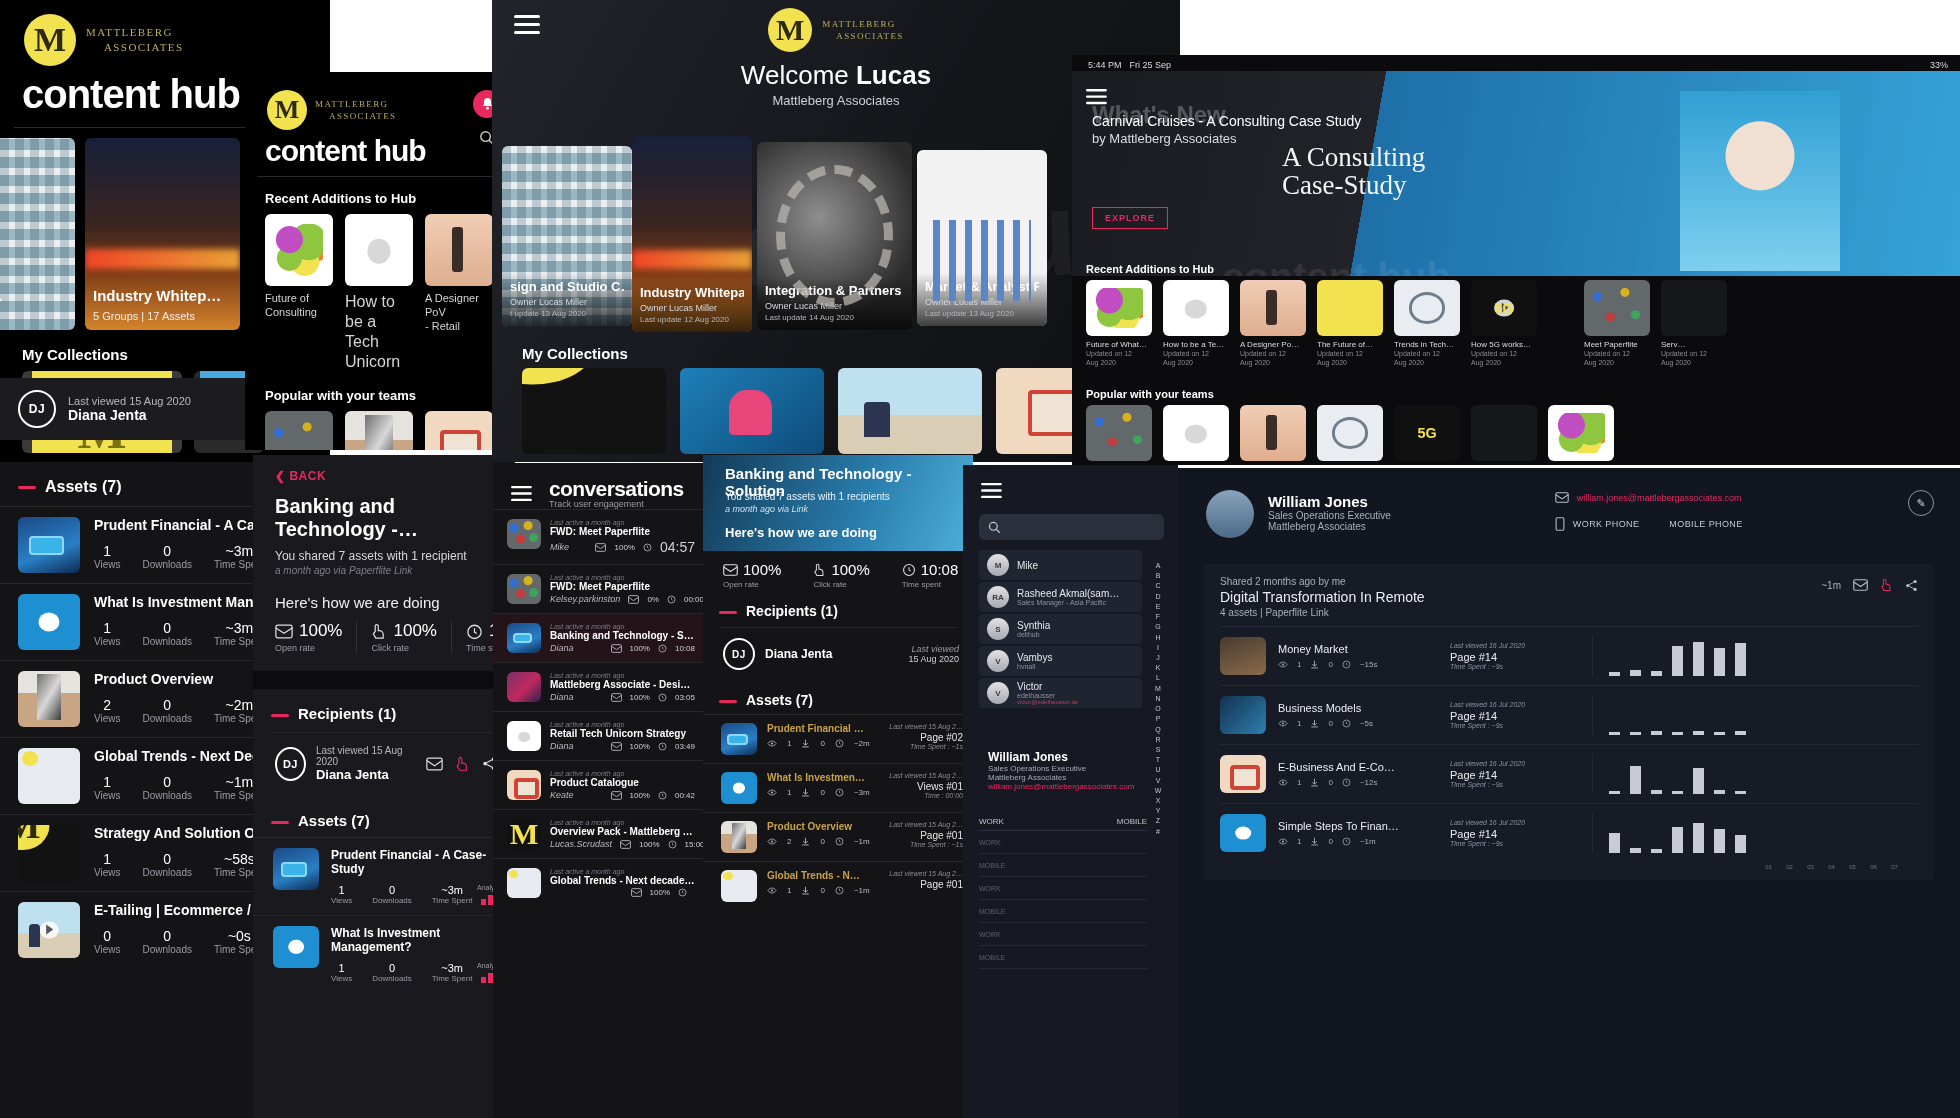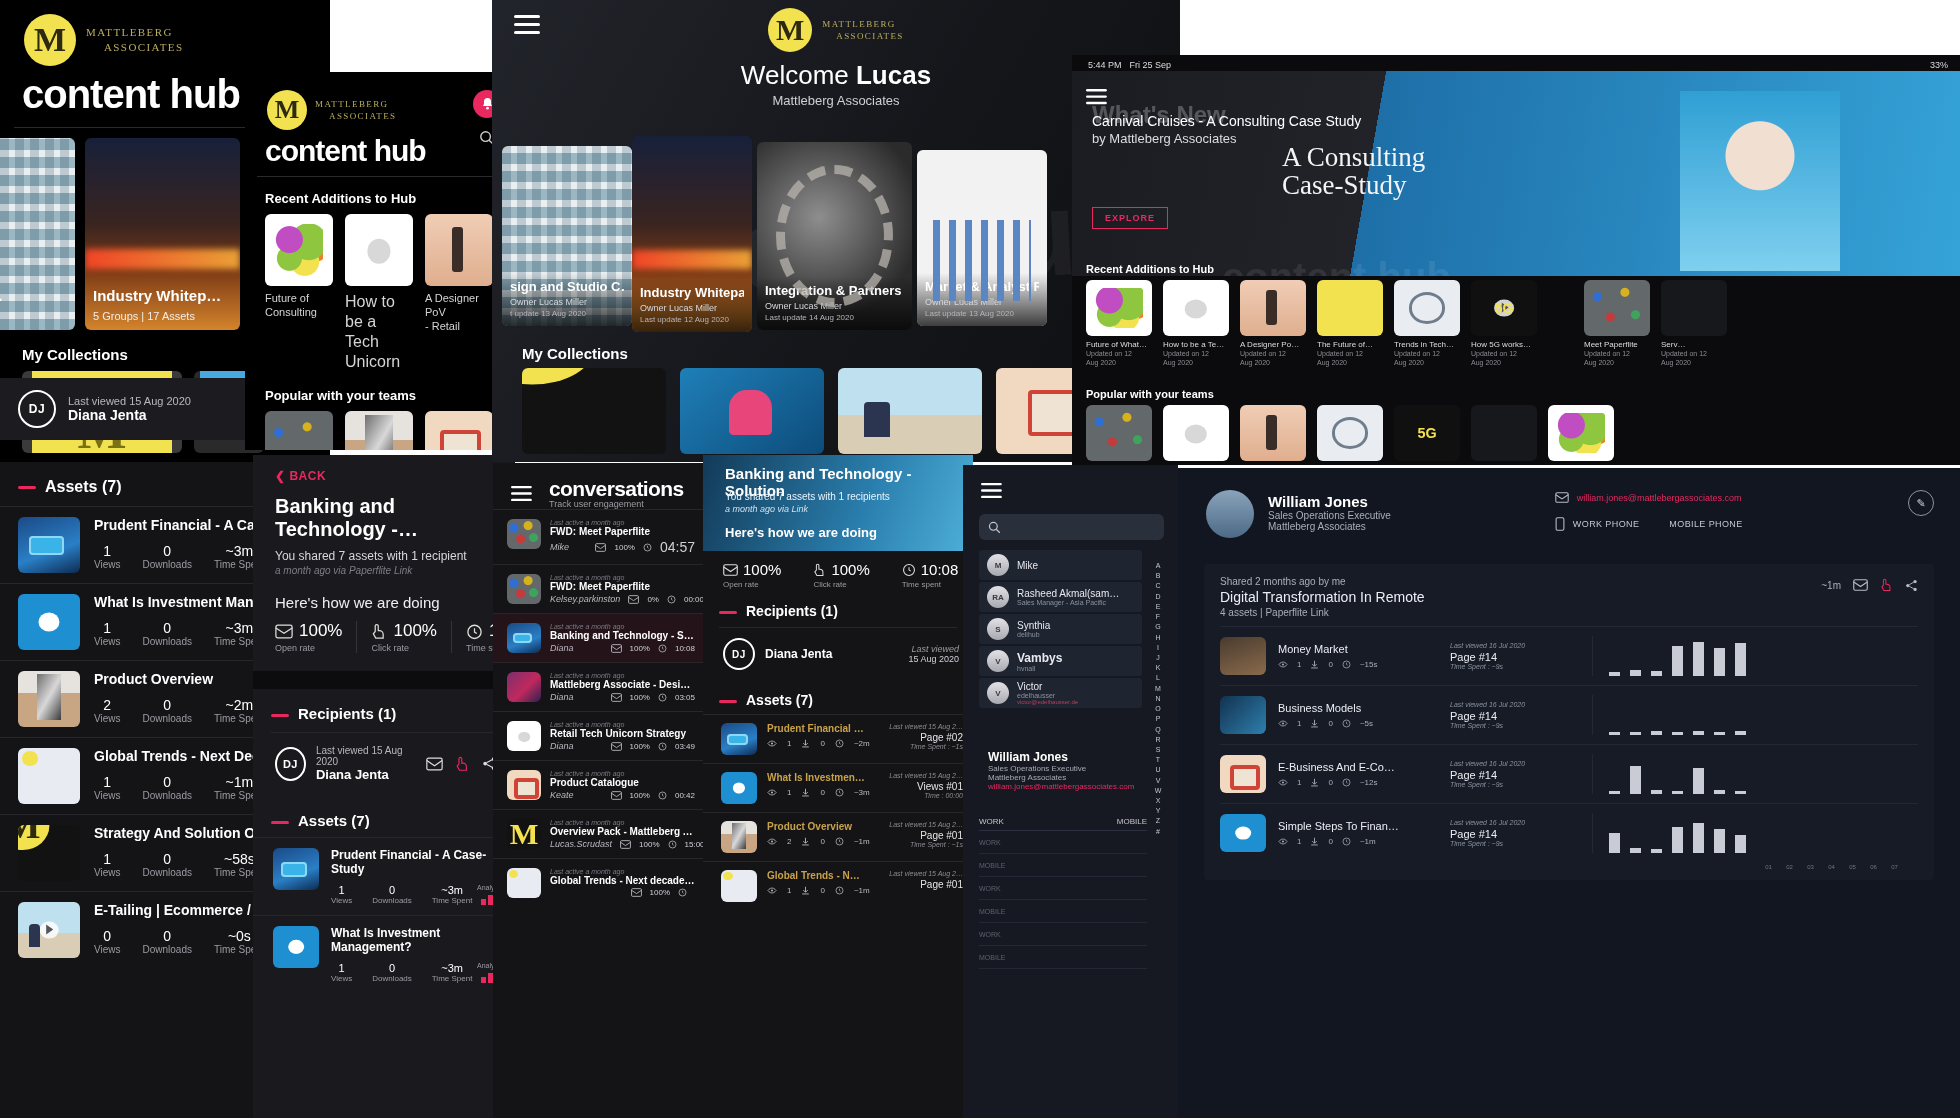--- a/index.html
+++ b/index.html
@@ -1086,21 +1086,21 @@
       <div style="position: relative; height: 30px; margin-bottom: 2px; background: rgb(30, 36, 48); border-radius: 3px; display: flex; align-items: center; gap: 8px; padding-left: 8px;">
         <div style="width: 22px; height: 22px; border-radius: 50%; background: linear-gradient(rgb(226, 226, 230), rgb(168, 168, 176)); color: rgb(58, 58, 66); font-size: 8px; font-weight: 700; display: flex; align-items: center; justify-content: center;">S</div>
         <div>
           <div style="font-size: 10px; color: rgb(232, 232, 238);">Synthia</div>
           <div style="font-size: 7px; color: rgb(139, 145, 159);">delihub</div>
         </div>
       </div>
       <div style="position: relative; height: 30px; margin-bottom: 2px; background: rgb(30, 36, 48); border-radius: 3px; display: flex; align-items: center; gap: 8px; padding-left: 8px;">
         <div style="width: 22px; height: 22px; border-radius: 50%; background: linear-gradient(rgb(226, 226, 230), rgb(168, 168, 176)); color: rgb(58, 58, 66); font-size: 8px; font-weight: 700; display: flex; align-items: center; justify-content: center;">V</div>
         <div>
-          <div style="font-size: 12px; color: rgb(232, 232, 238); font-weight: bold;">Vambys</div>
+          <div style="font-size: 10px; color: rgb(232, 232, 238);">Vambys</div>
           <div style="font-size: 7px; color: rgb(139, 145, 159);">hvnall</div>
         </div>
       </div>
       <div style="position: relative; height: 30px; margin-bottom: 2px; background: rgb(30, 36, 48); border-radius: 3px; display: flex; align-items: center; gap: 8px; padding-left: 8px;">
         <div style="width: 22px; height: 22px; border-radius: 50%; background: linear-gradient(rgb(226, 226, 230), rgb(168, 168, 176)); color: rgb(58, 58, 66); font-size: 8px; font-weight: 700; display: flex; align-items: center; justify-content: center;">V</div>
         <div>
           <div style="font-size: 10px; color: rgb(232, 232, 238);">Victor</div>
           <div style="font-size: 7px; color: rgb(139, 145, 159);">edelhausser</div>
           <div style="font-size: 6px; color: rgb(193, 60, 90);">victor@edelhausser.de</div>
         </div>

